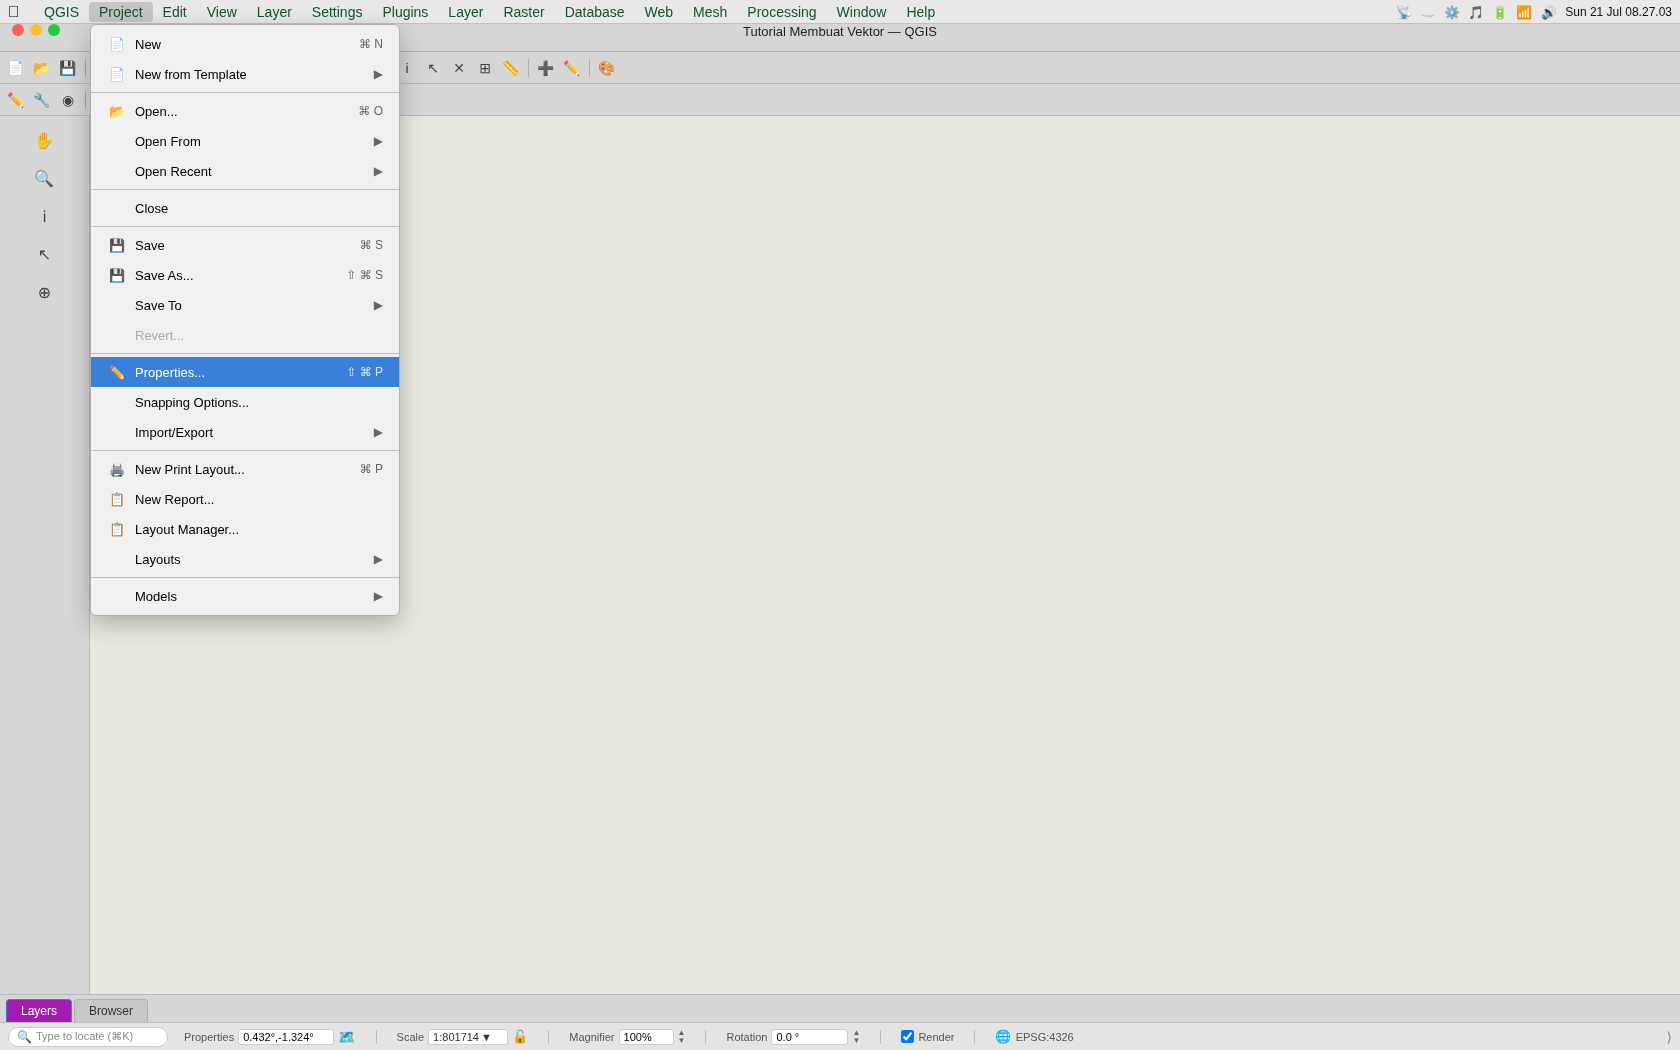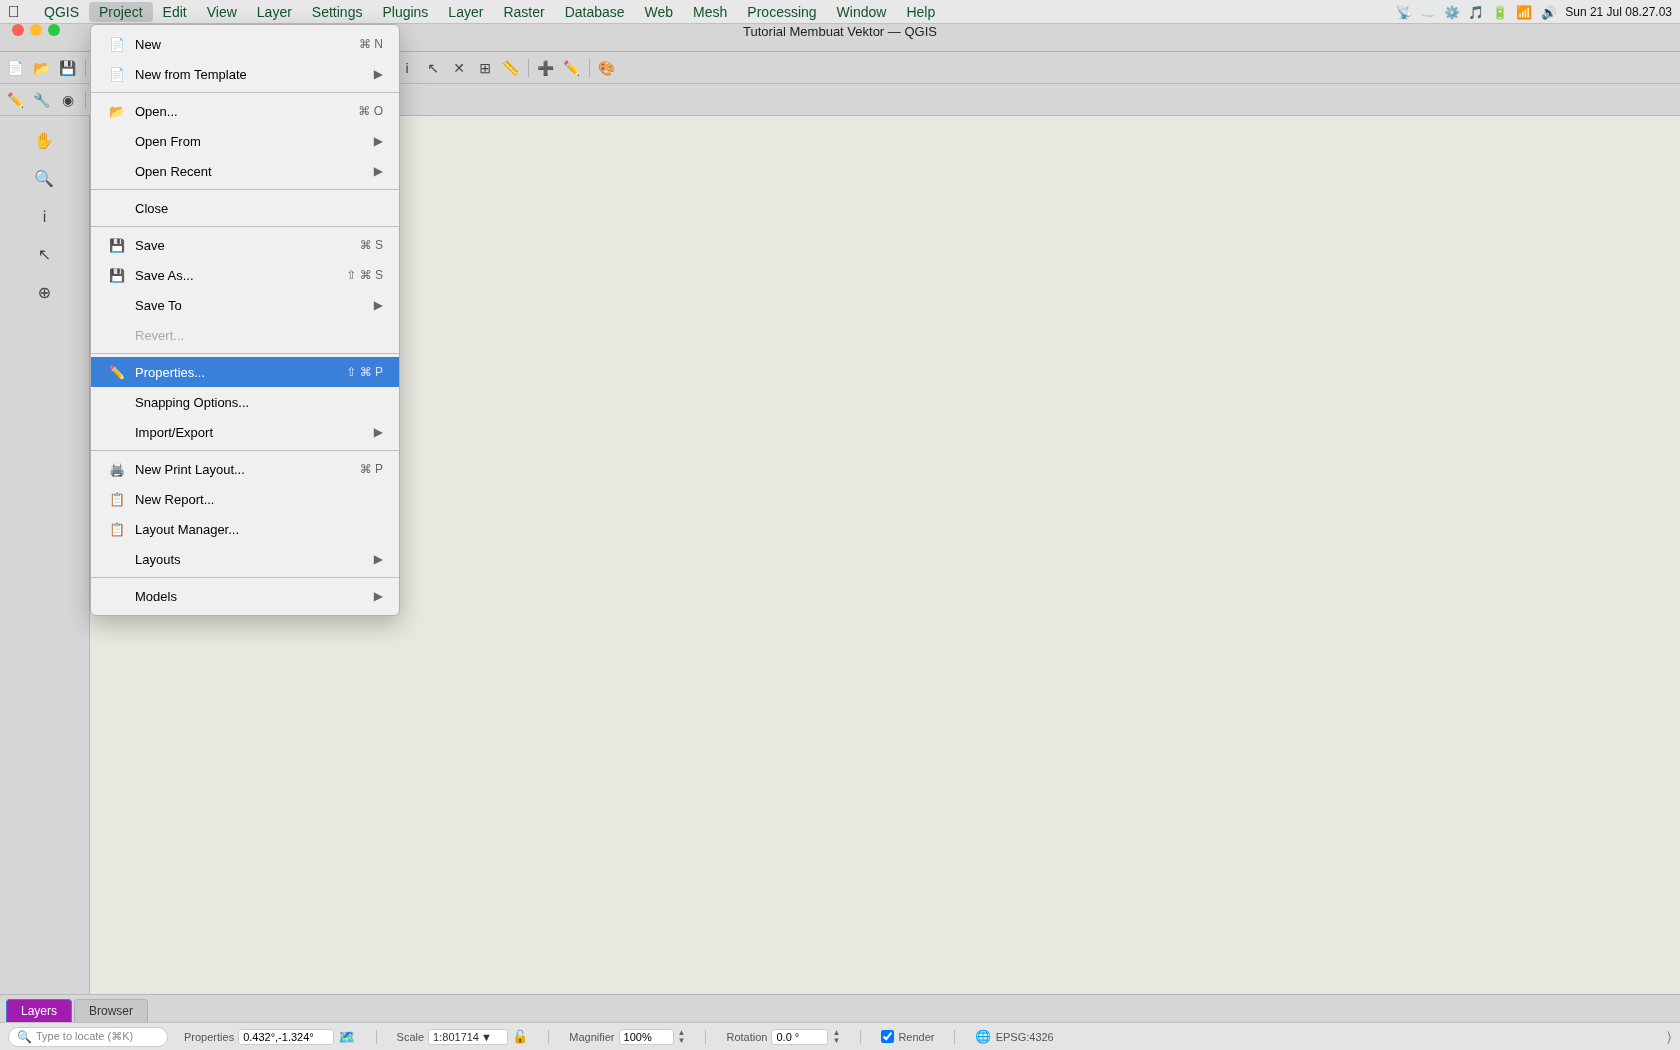--- a/index.html
+++ b/index.html
@@ -558,21 +558,21 @@
       <span style="display:flex; flex-direction:column; line-height:1; font-size:8px; cursor:pointer; color:#666;">
         <span>▲</span>
           <span>▼</span>
       </span>
     </div>
 
     <div class="status-sep"></div>
 
     <div class="status-group">
       <span class="status-label">Rotation</span>
-      <input class="status-input" style="width: 57px;" value="0.0 °">
+      <input class="status-input" style="width: 77px;" value="0.0 °">
       <span style="display:flex; flex-direction:column; line-height:1; font-size:8px; cursor:pointer; color:#666;">
         <span>▲</span>
           <span>▼</span>
       </span>
     </div>
 
     <div class="status-sep"></div>
 
     <div class="status-group">
       <input type="checkbox" checked="" style="margin: 0px;">

